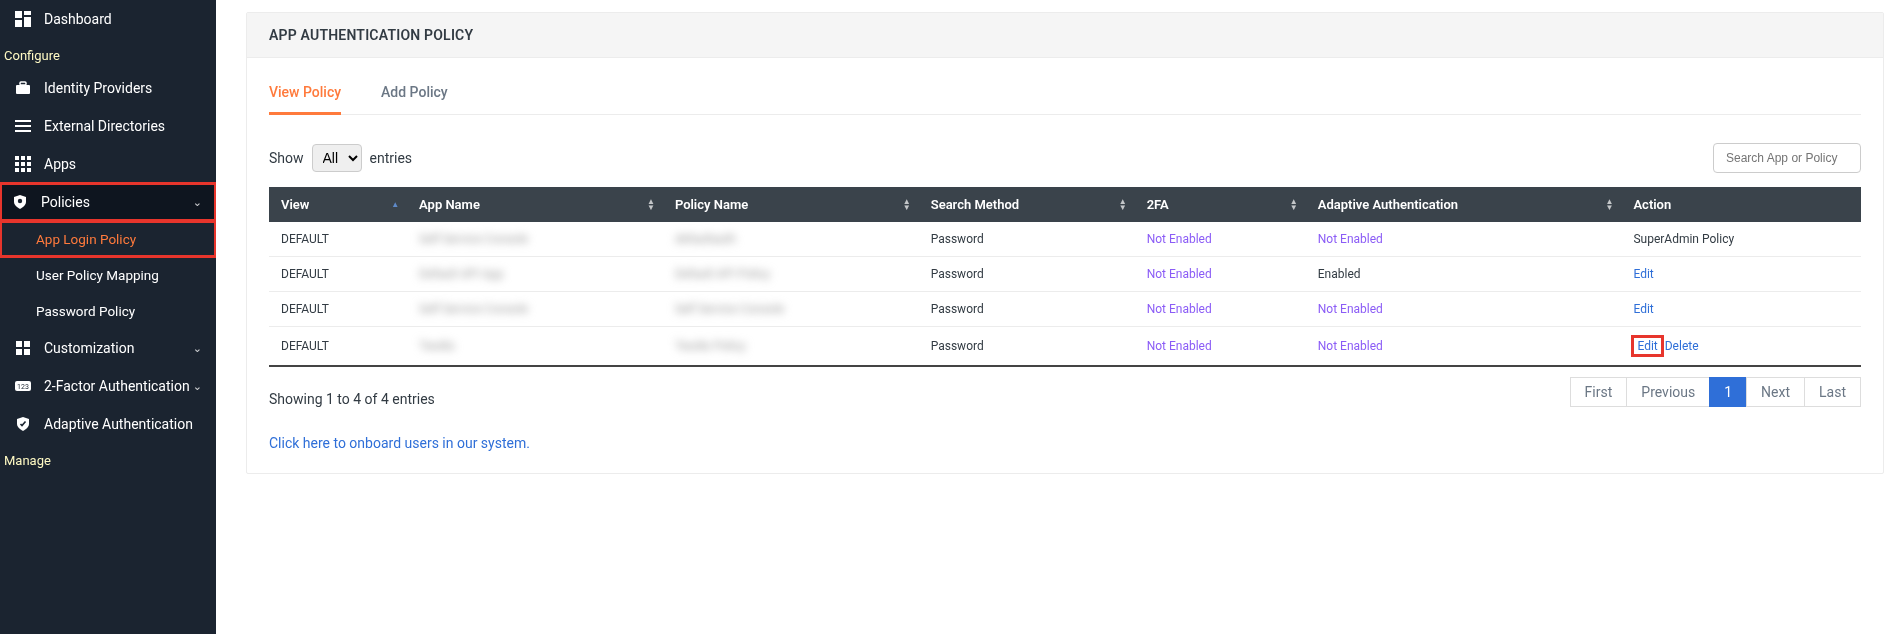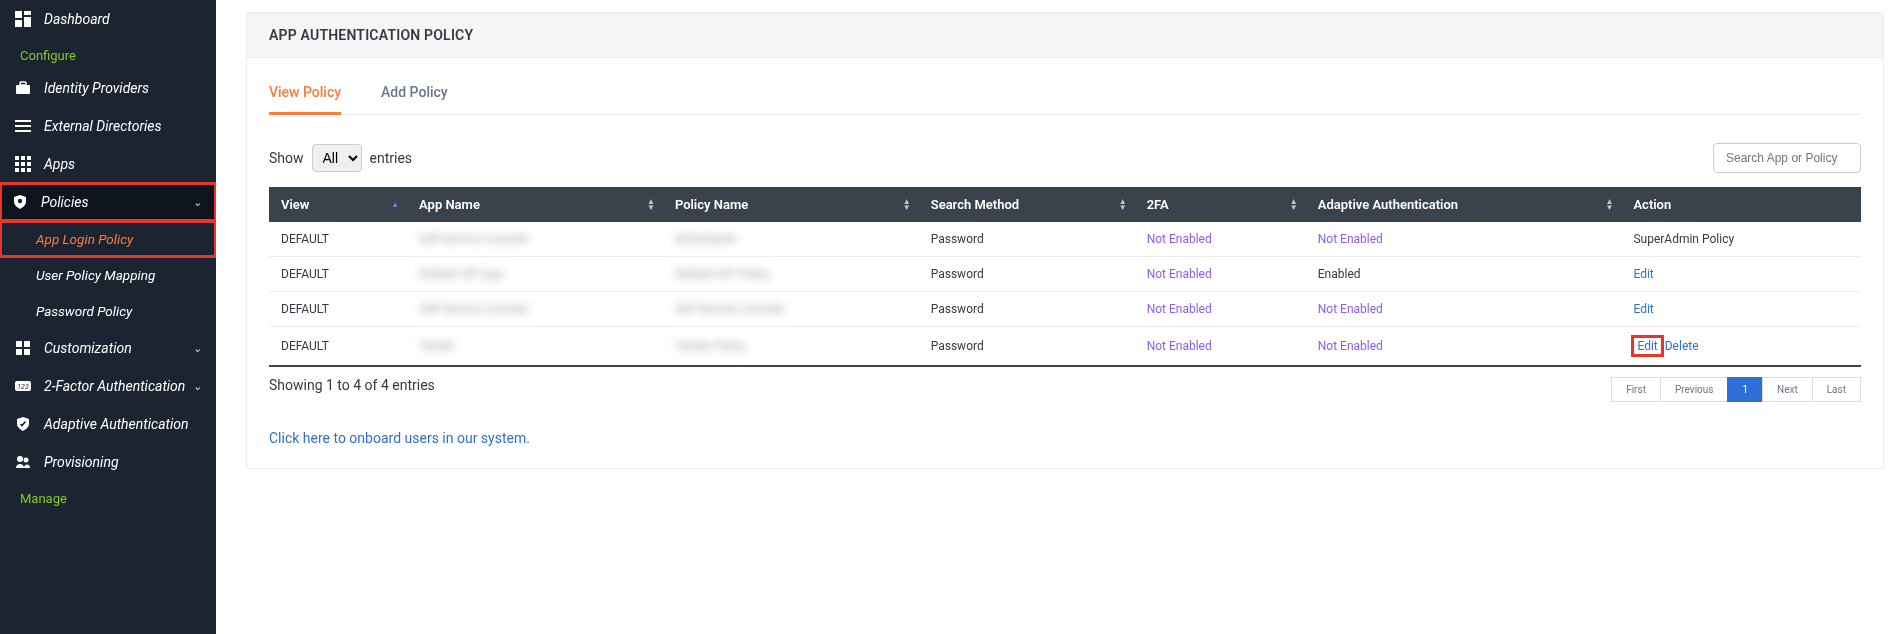--- a/index.html
+++ b/index.html
@@ -1,23 +1,23 @@
 <!DOCTYPE html>
 <html><head>
 <meta charset="utf-8">
 <style>
 * { box-sizing: border-box; margin: 0; padding: 0; }
 body { font-family: -apple-system, BlinkMacSystemFont, "Segoe UI", Roboto, sans-serif; background: #f5f5f5; color: #323b43; font-size: 14px; }
 .layout { display: flex; height: 634px; width: 1900px; }
 .sidebar { width: 216px; background: #1b2430; color: #fff; overflow-y: auto; }
-.sidebar-item { display: flex; align-items: center; padding: 10px 14px; cursor: pointer; font-size: 14px; font-style: italic; }
+.sidebar-item { display: flex; align-items: center; padding: 10px 14px; cursor: pointer; font-size: 14px; }
 .sidebar-item .icon { width: 18px; height: 18px; margin-right: 12px; display: inline-flex; align-items: center; justify-content: center; }
 .sidebar-item .label { flex: 1; }
 .sidebar-item .chev { font-size: 11px; opacity: .8; }
-.sidebar-section-label { padding: 10px 14px 6px 20px; font-size: 13px; color: #84cc16; }
+.sidebar-section-label { padding: 10px 14px 6px 4px; font-size: 13px; color: #fef9c3; }
 .sidebar-item.active { background: #0e151f; }
 .sidebar-highlight-red { outline: 3px solid #e7352c; outline-offset: -2px; padding-left: 11px; }
 .submenu .sidebar-item { padding-left: 36px; font-size: 13.5px; }
 .submenu .sidebar-item.active-sub { color: #ff7a3c; }
 .main { flex: 1; padding: 12px 16px 12px 30px; overflow: auto; background: #fff; }
 .card { border: 1px solid #ececec; border-radius: 2px; background: #fff; }
 .card-header { background: #f5f5f5; padding: 14px 22px; font-weight: 600; letter-spacing: .2px; color: #323b43; border-bottom: 1px solid #ececec; }
 .card-body { padding: 26px 22px 22px; }
 .tabs { display: flex; gap: 40px; border-bottom: 1px solid #ececec; margin-bottom: 28px; }
 .tab { padding: 0 0 12px 0; cursor: pointer; color: #6b7785; font-weight: 500; }
@@ -30,23 +30,23 @@
 thead { background: #3a434b; color: #fff; }
 th { text-align: left; padding: 10px 12px; font-weight: 600; font-size: 13px; position: relative; }
 th .sort { position: absolute; right: 8px; top: 50%; transform: translateY(-50%); display: flex; flex-direction: column; font-size: 8px; line-height: 6px; opacity: .7; }
 th .sort .up.active { color: #6ea8ff; opacity: 1; }
 tbody tr { border-bottom: 1px solid #ececec; }
 td { padding: 10px 12px; font-size: 12px; }
 .blur { filter: blur(4px); color: #999; }
 .red-text { color: #8b5cf6; }
 .link { color: #2f6fd8; cursor: pointer; }
 .edit-highlight { outline: 3px solid #e7352c; outline-offset: -1px; padding: 2px 4px; display: inline-block; }
-.table-footer { display: flex; justify-content: space-between; align-items: flex-start; margin-top: 10px; }
+.table-footer { display: flex; justify-content: space-between; align-items: flex-end; margin-top: 10px; }
 .pagination { display: flex; gap: 0; }
-.page-btn { border: 1px solid #ddd; padding: 6px 14px; background: #fff; color: #6b7785; cursor: pointer; font-size: 10px; margin-left: -1px; }
+.page-btn { border: 1px solid #ddd; padding: 6px 14px; background: #fff; color: #6b7785; cursor: pointer; font-size: 14px; margin-left: -1px; }
 .page-btn.active { background: #2f6fd8; color: #fff; border-color: #2f6fd8; }
 .onboard-link { color: #2f6fd8; margin-top: 28px; display: inline-block; }
 svg { display: block; }
 </style>
 </head>
 <body>
 
 <div class="layout">
   <div class="sidebar">
     <div class="sidebar-item">
@@ -141,31 +141,20 @@
       <span class="chev">⌄</span>
     </div>
     <div class="sidebar-item">
       <span class="icon">
         <svg width="16" height="16" viewBox="0 0 16 16" fill="#fff">
             <path d="M8 1 L14 3 V8 C14 12 8 15 8 15 C8 15 2 12 2 8 V3 Z"></path>
             <path d="M5.5 8 L7 9.5 L10.5 5.5" stroke="#1b2430" stroke-width="1.6" fill="none"></path>
           </svg>
       </span>
       <span class="label">Adaptive Authentication</span>
-    </div>
-    <div class="sidebar-item">
-      <span class="icon">
-        <svg width="16" height="16" viewBox="0 0 16 16" fill="#fff">
-            <circle cx="5" cy="5" r="3"></circle>
-            <circle cx="11" cy="6" r="2.5"></circle>
-            <path d="M1 14 C1 11 3 10 5 10 C7 10 9 11 9 14 Z"></path>
-            <path d="M9 14 C9 11.5 10.5 10.5 12 10.5 C13.5 10.5 15 11.5 15 14 Z"></path>
-          </svg>
-      </span>
-      <span class="label">Provisioning</span>
     </div>
     <div class="sidebar-section-label">Manage</div>
   </div>
 
   <div class="main">
     <div class="card">
       <div class="card-header">APP AUTHENTICATION POLICY</div>
       <div class="card-body">
         <div class="tabs">
           <div class="tab active">View Policy</div>

